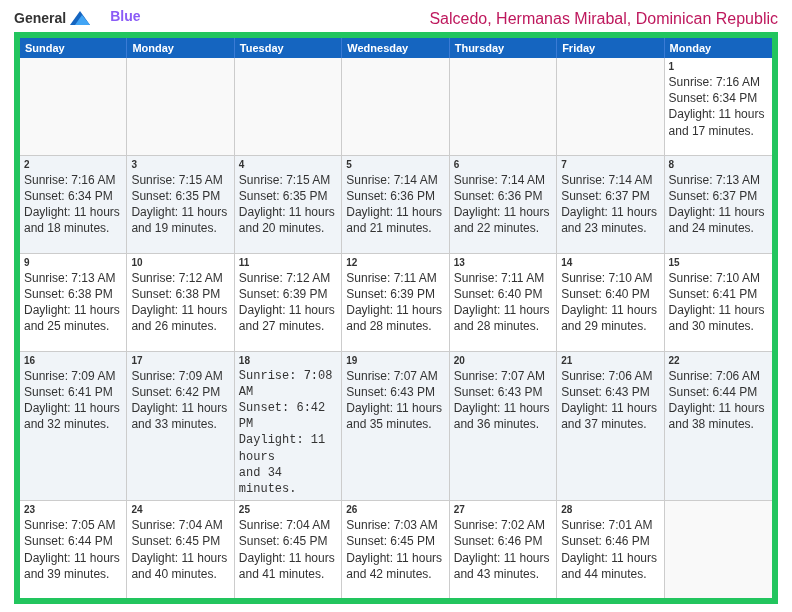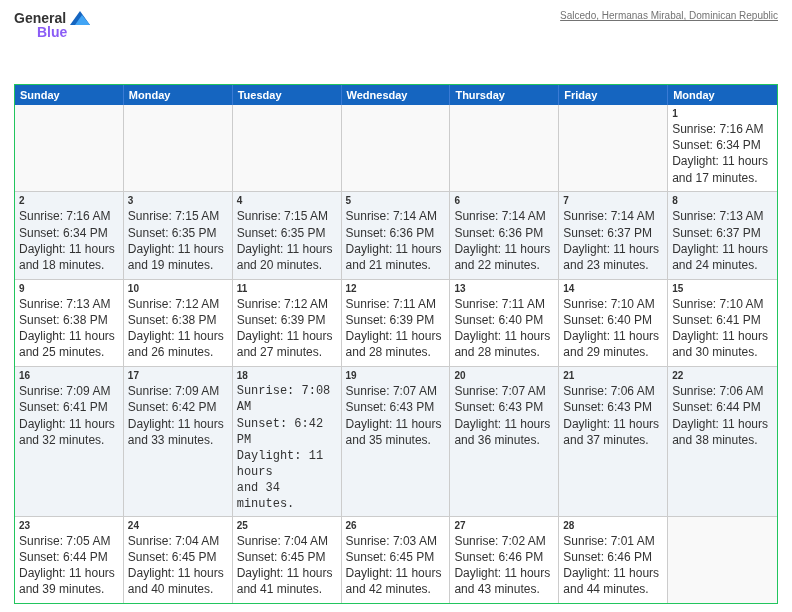--- a/index.html
+++ b/index.html
@@ -19,42 +19,41 @@
       padding: 10px 14px 8px 14px;
     }
     .header {
       display: flex;
       justify-content: space-between;
       align-items: flex-start;
       margin-bottom: 4px;
     }
     .logo {
       display: flex;
-      flex-direction: column;
-      align-items: center;
+      flex-direction: row;
+      align-items: flex-start;
+      gap: 20px;
     }
     .logo-line1 { display: flex; align-items: center; gap: 2px; }
     .title-block { text-align: right; }
     .month-title {
       font-size: 28px;
       font-weight: bold;
       color: #333;
       line-height: 1.1;
     }
     .subtitle {
-      font-size: 10px;
-      color: #737373;
-      text-decoration: underline;
+      font-size: 16px;
+      color: #be185d;
     }
     .calendar {
       flex: 1;
       display: flex;
       flex-direction: column;
-      border: 1px solid #22c55e;
-      margin-top: 40px;
+      border: 6px solid #22c55e;
     }
     .cal-header {
       display: grid;
       grid-template-columns: repeat(7, 1fr);
       background: #1565c0;
     }
     .cal-header-cell {
       color: #fff;
       font-size: 11px;
       font-weight: bold;

